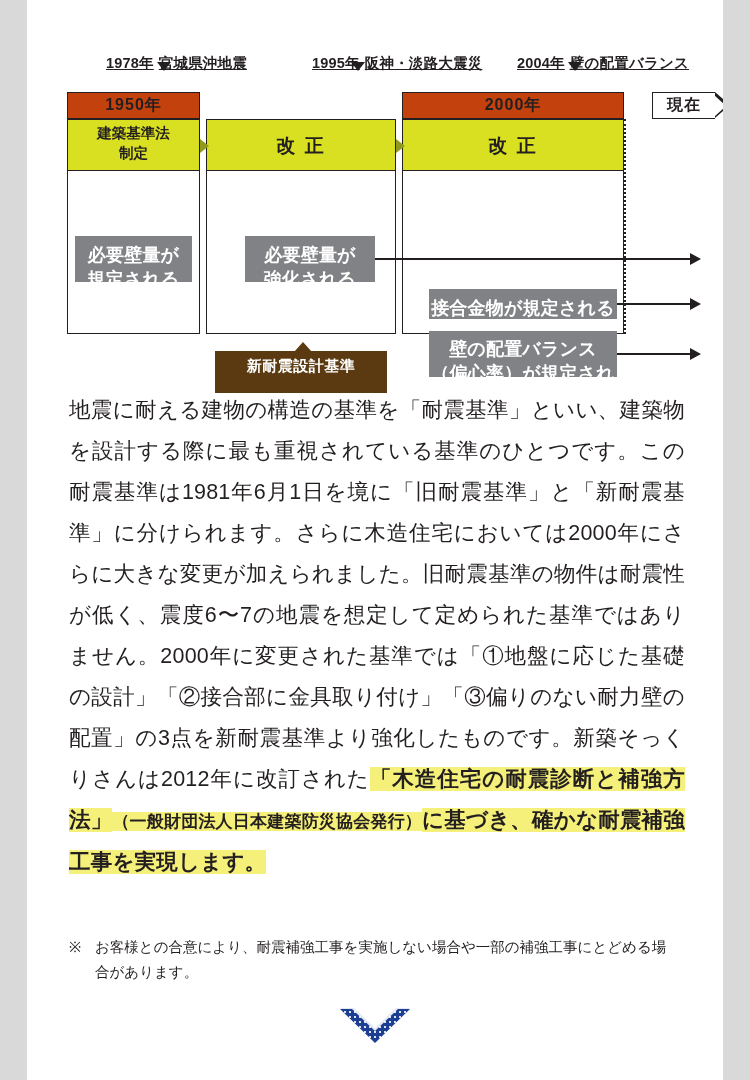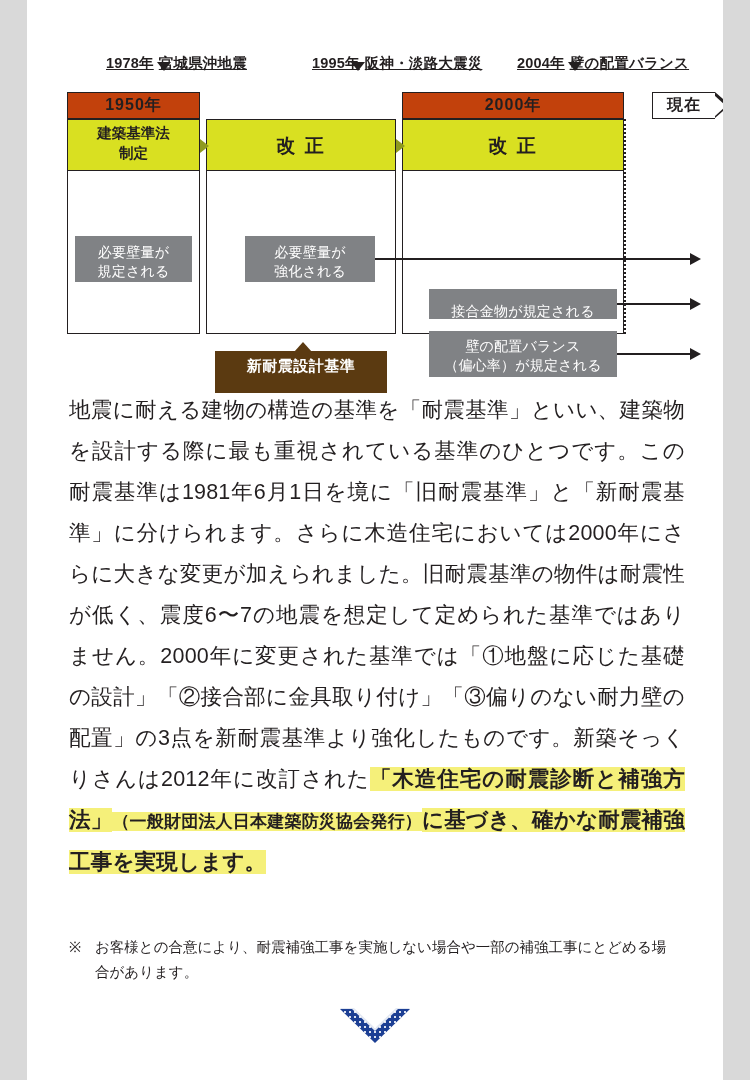--- a/index.html
+++ b/index.html
@@ -162,30 +162,30 @@
     width: 0;
     height: 215px;
     border-left: 2px dotted #231f20;
   }
 
   
   .gbox {
     position: absolute;
     background: #808285;
     color: #ffffff;
-    font-size: 14px;
-    font-weight: normal;
+    font-size: 18px;
+    font-weight: bold;
     text-align: center;
     line-height: 1.35;
     box-sizing: border-box;
     letter-spacing: 0.2px;
   }
   .gb1 { left: 8px;   top: 117px; width: 117px; height: 46px; padding-top: 7px; }
   .gb2 { left: 178px; top: 117px; width: 130px; height: 46px; padding-top: 7px; }
-  .gb3 { left: 362px; top: 170px; width: 188px; height: 30px; padding-top: 13px; }
+  .gb3 { left: 362px; top: 170px; width: 188px; height: 30px; padding-top: 7px; }
   .gb4 { left: 362px; top: 212px; width: 188px; height: 46px; padding-top: 6px; }
 
   
   .rarrow {
     position: absolute;
     height: 2px;
     background: #231f20;
   }
   .rarrow::after {
     content: "";

